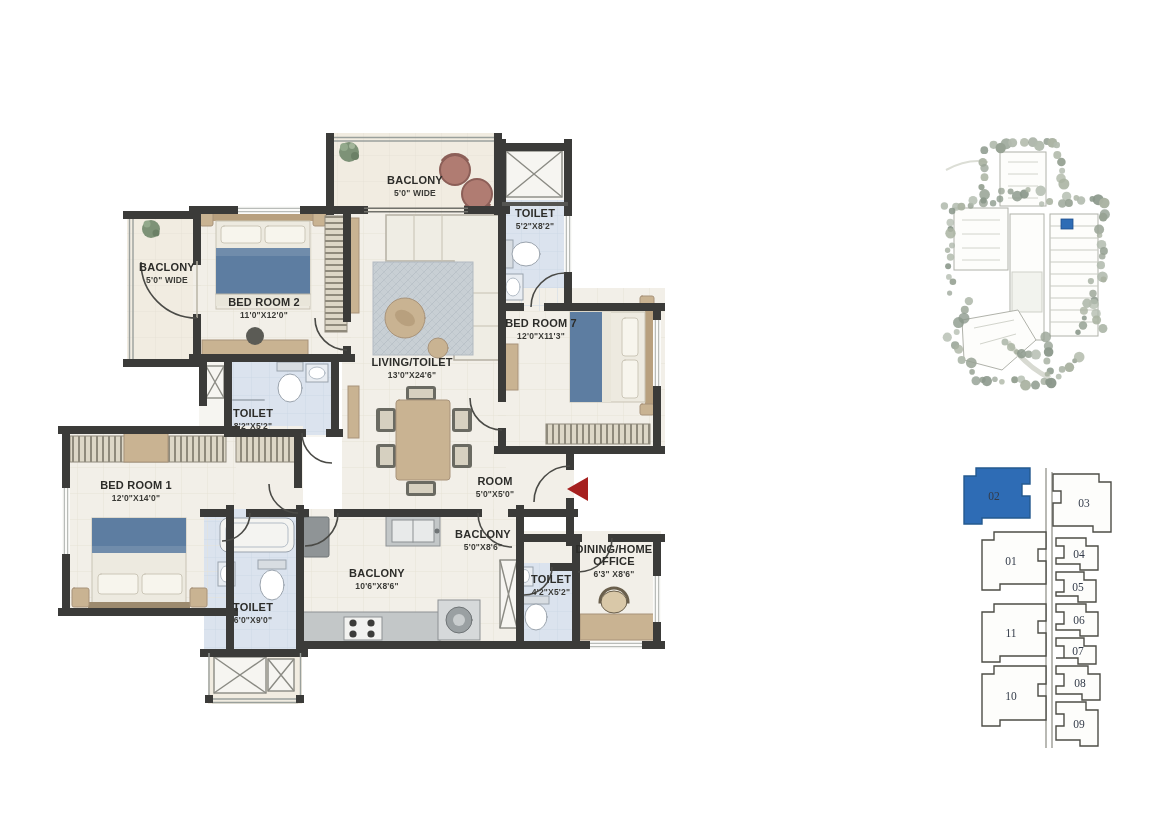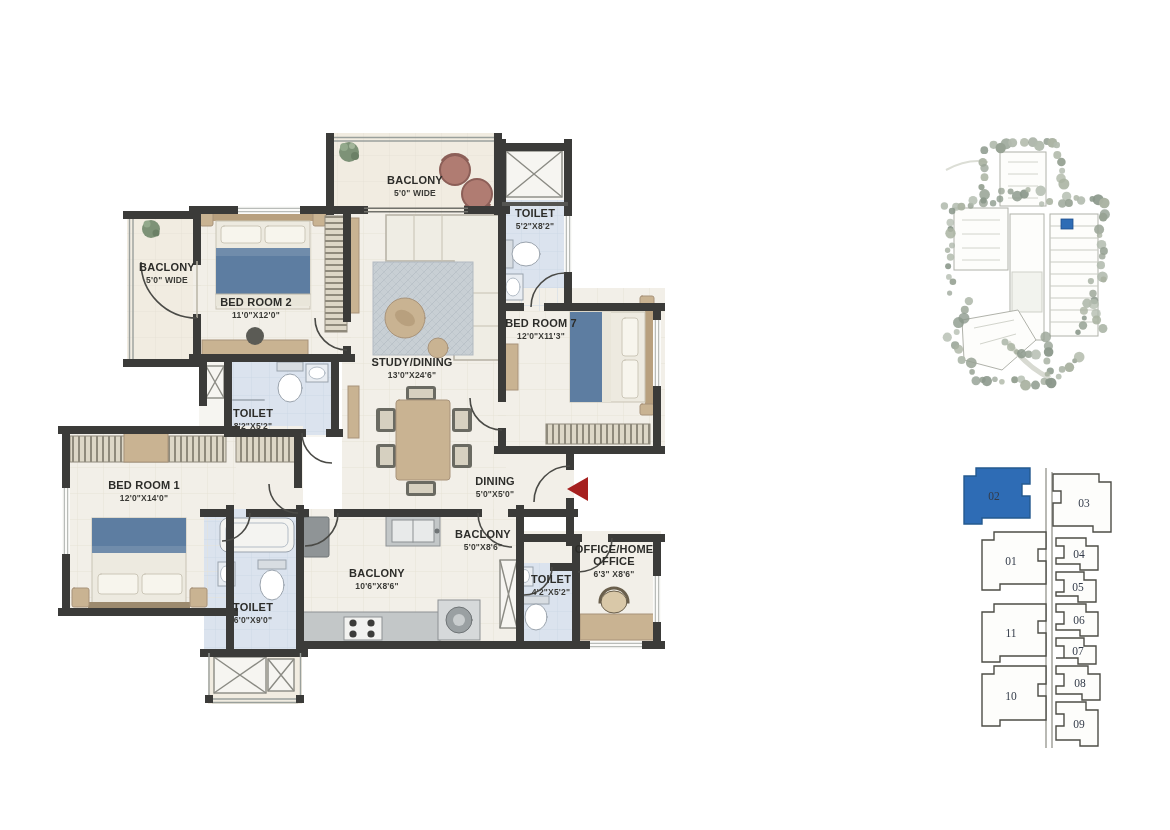--- a/index.html
+++ b/index.html
@@ -503,59 +503,59 @@
     <div class="rd">5'0" WIDE</div>
   </div>
   <div class="rl" style="left:535px;top:207px">
     <div class="rn">TOILET</div>
     <div class="rd">5'2"X8'2"</div>
   </div>
   <div class="rl" style="left:167px;top:261px">
     <div class="rn">BACLONY</div>
     <div class="rd">5'0" WIDE</div>
   </div>
-  <div class="rl" style="left:256px;top:296px">
+  <div class="rl" style="left:264px;top:296px">
     <div class="rn">BED ROOM 2</div>
     <div class="rd">11'0"X12'0"</div>
   </div>
   <div class="rl" style="left:412px;top:356px">
-    <div class="rn">STUDY/DINING</div>
+    <div class="rn">LIVING/TOILET</div>
     <div class="rd">13'0"X24'6"</div>
   </div>
   <div class="rl" style="left:541px;top:317px">
     <div class="rn">BED ROOM 7</div>
     <div class="rd">12'0"X11'3"</div>
   </div>
   <div class="rl" style="left:253px;top:407px">
     <div class="rn">TOILET</div>
     <div class="rd">8'2"X5'2"</div>
   </div>
-  <div class="rl" style="left:144px;top:479px">
+  <div class="rl" style="left:136px;top:479px">
     <div class="rn">BED ROOM 1</div>
     <div class="rd">12'0"X14'0"</div>
   </div>
   <div class="rl" style="left:495px;top:475px">
-    <div class="rn">DINING</div>
+    <div class="rn">ROOM</div>
     <div class="rd">5'0"X5'0"</div>
   </div>
   <div class="rl" style="left:377px;top:567px">
     <div class="rn">BACLONY</div>
     <div class="rd">10'6"X8'6"</div>
   </div>
   <div class="rl" style="left:483px;top:528px">
     <div class="rn">BACLONY</div>
     <div class="rd">5'0"X8'6"</div>
   </div>
   <div class="rl" style="left:253px;top:601px">
     <div class="rn">TOILET</div>
     <div class="rd">6'0"X9'0"</div>
   </div>
   <div class="rl" style="left:551px;top:573px">
     <div class="rn">TOILET</div>
     <div class="rd">4'2"X5'2"</div>
   </div>
   <div class="rl wrap" style="left:614px;top:543px">
-    <div class="rn">OFFICE/HOME OFFICE</div>
+    <div class="rn">DINING/HOME OFFICE</div>
     <div class="rd">6'3" X8'6"</div>
   </div>
 </div>
 
 </div>
 
 </body></html>

